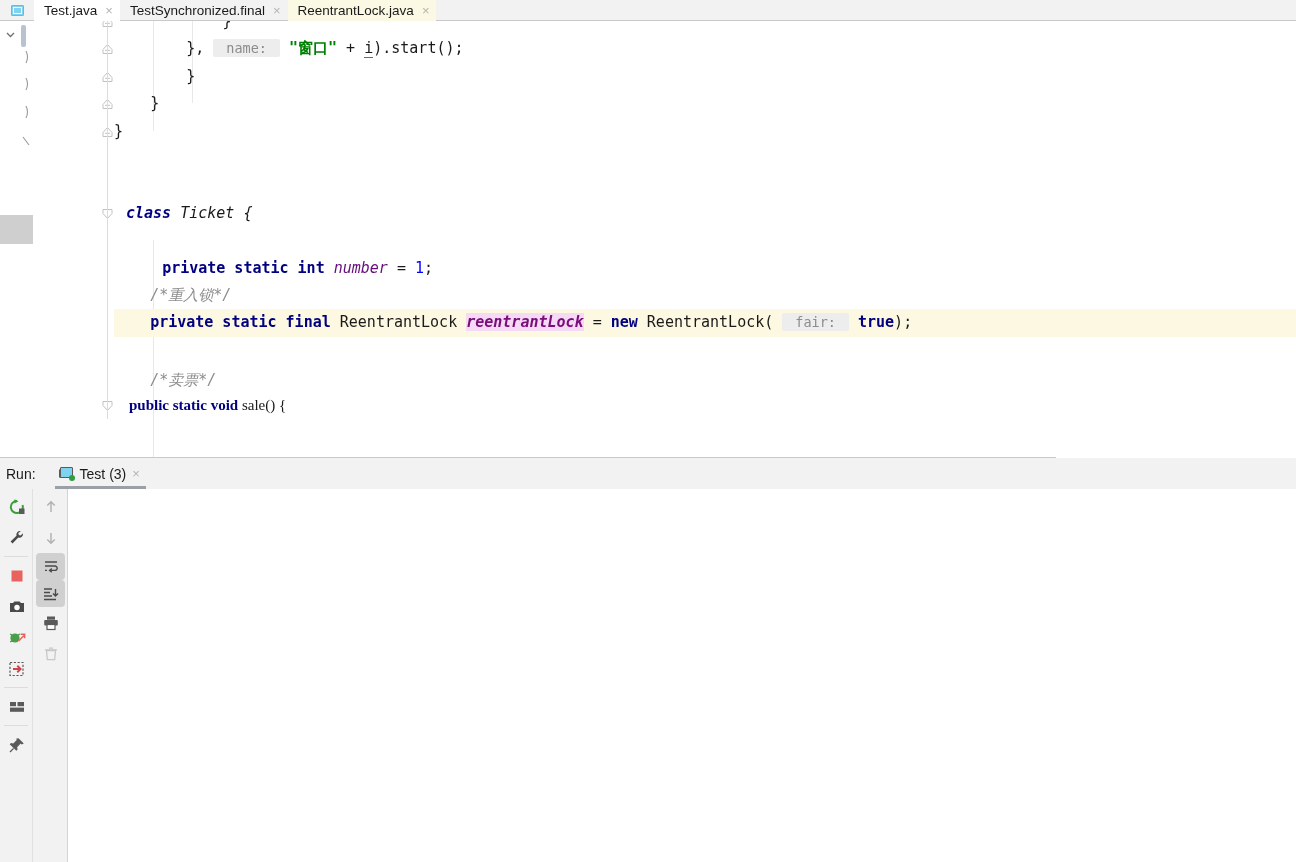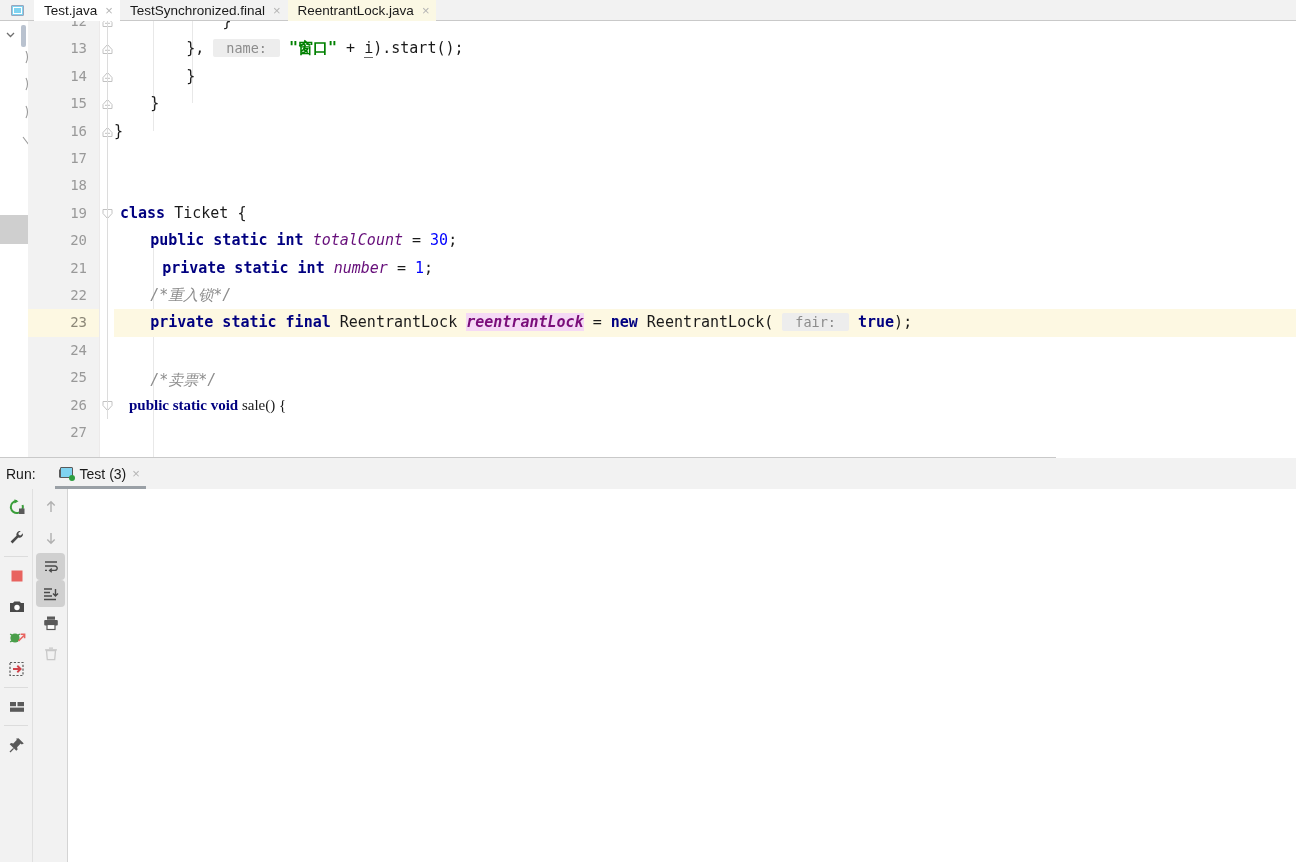--- a/index.html
+++ b/index.html
@@ -188,39 +188,20 @@
         <svg width="10" height="100" viewBox="0 0 10 100">
           <path d="M5 0 q3 6 0 12" fill="none" stroke="#9a9a9a" stroke-width="1.1"></path>
           <path d="M5 27 q3 6 0 12" fill="none" stroke="#9a9a9a" stroke-width="1.1"></path>
           <path d="M5 55 q3 6 0 12" fill="none" stroke="#9a9a9a" stroke-width="1.1"></path>
           <path d="M2 86 l6 8" fill="none" stroke="#9a9a9a" stroke-width="1.1"></path>
         </svg>
       </div>
       <div class="grey-marker"></div>
     </div>
 
-    <div class="gutter" id="gutter">
-        <div class="ln" style="top: -13px; position: absolute; right: 12px; line-height: 27.4px; color: rgb(153, 153, 153);">12</div>
-        <div class="ln" style="top: 14.4px; position: absolute; right: 12px; line-height: 27.4px; color: rgb(153, 153, 153);">13</div>
-        <div class="ln" style="top: 41.8px; position: absolute; right: 12px; line-height: 27.4px; color: rgb(153, 153, 153);">14</div>
-        <div class="ln" style="top: 69.2px; position: absolute; right: 12px; line-height: 27.4px; color: rgb(153, 153, 153);">15</div>
-        <div class="ln" style="top: 96.6px; position: absolute; right: 12px; line-height: 27.4px; color: rgb(153, 153, 153);">16</div>
-        <div class="ln" style="top: 124px; position: absolute; right: 12px; line-height: 27.4px; color: rgb(153, 153, 153);">17</div>
-        <div class="ln" style="top: 151.4px; position: absolute; right: 12px; line-height: 27.4px; color: rgb(153, 153, 153);">18</div>
-        <div class="ln" style="top: 178.8px; position: absolute; right: 12px; line-height: 27.4px; color: rgb(153, 153, 153);">19</div>
-        <div class="ln" style="top: 206.2px; position: absolute; right: 12px; line-height: 27.4px; color: rgb(153, 153, 153);">20</div>
-        <div class="ln" style="top: 233.6px; position: absolute; right: 12px; line-height: 27.4px; color: rgb(153, 153, 153);">21</div>
-        <div class="ln" style="top: 261px; position: absolute; right: 12px; line-height: 27.4px; color: rgb(153, 153, 153);">22</div>
-        <div class="hl-band" style="top: 288.4px; left: 0px; right: 0px;"></div>
-        <div class="ln hlnum" style="top: 288.4px; position: absolute; right: 12px; line-height: 27.4px; color: rgb(140, 135, 120);">23</div>
-        <div class="ln" style="top: 315.8px; position: absolute; right: 12px; line-height: 27.4px; color: rgb(153, 153, 153);">24</div>
-        <div class="ln" style="top: 343.2px; position: absolute; right: 12px; line-height: 27.4px; color: rgb(153, 153, 153);">25</div>
-        <div class="ln" style="top: 370.6px; position: absolute; right: 12px; line-height: 27.4px; color: rgb(153, 153, 153);">26</div>
-        <div class="ln" style="top: 398px; position: absolute; right: 12px; line-height: 27.4px; color: rgb(153, 153, 153);">27</div>
-      </div>
     <div class="fold-col" id="foldcol">
         <div style="position: absolute; left: 2px; top: -5px; width: 11px; height: 12px;">
           <svg width="11" height="12" viewBox="0 0 11 12">
             <path d="M1 10.5h9v-4L5.5 1.5 1 6.5z" fill="#ffffff" stroke="#c2c2c2" stroke-width="1"></path>
             <path d="M3 7.3h5" stroke="#c2c2c2" stroke-width="1"></path>
           </svg>
         </div>
         <div style="position: absolute; left: 6.5px; top: -13px; width: 1px; height: 27.4px; background: rgb(220, 220, 220);"></div>
         <div style="position: absolute; left: 2px; top: 22.4px; width: 11px; height: 12px;">
           <svg width="11" height="12" viewBox="0 0 11 12">
@@ -276,22 +257,21 @@
       <div class="indent-guide" style="left:39px;top:0;height:110px;"></div>
       <div class="indent-guide" style="left:78px;top:0;height:82px;"></div>
       <div class="indent-guide" style="left:39px;top:219px;height:217px;"></div>
     <div class="codeline" style="top: -13px; left: 0px;"><span>            </span><span class="ident">}</span></div>
         <div class="codeline" style="top: 14.4px; left: 0px;"><span>        </span><span class="ident">},</span><span> </span><span class="hint">name:</span><span> </span><span class="str">"窗口"</span><span class="ident"> + </span><span class="varhl">i</span><span class="ident">).start();</span></div>
         <div class="codeline" style="top: 41.8px; left: 0px;"><span>        </span><span class="ident">}</span></div>
         <div class="codeline" style="top: 69.2px; left: 0px;"><span>    </span><span class="ident">}</span></div>
         <div class="codeline" style="top: 96.6px; left: 0px;"><span class="ident">}</span></div>
         <div class="codeline" style="top: 124px; left: 0px;"></div>
         <div class="codeline" style="top: 151.4px; left: 0px;"></div>
-        <div class="codeline" style="top: 178.8px; left: 6px;"><span class="kw">class</span><span class="ident"> Ticket {</span></div>
-        <div class="codeline" style="top: 206.2px; left: 0px;"><span>    </span><span class="kw">public static int</span><span class="field"> totalCount</span><span class="ident"> = </span><span class="num">30</span><span class="ident">;</span></div>
+        <div class="codeline" style="top: 178.8px; left: 12px; font-style: italic;"><span class="kw">class</span><span class="ident"> Ticket {</span></div>
         <div class="codeline" style="top: 233.6px; left: 12px;"><span>    </span><span class="kw">private static int</span><span class="field"> number</span><span class="ident"> = </span><span class="num">1</span><span class="ident">;</span></div>
         <div class="codeline" style="top: 261px; left: 0px;"><span>    </span><span class="cmt">/*重入锁*/</span></div>
         <div class="hl-band" style="top: 288.4px;"></div>
         <div class="codeline" style="top: 288.4px; left: 0px;"><span>    </span><span class="kw">private static final</span><span class="ident"> ReentrantLock </span><span class="fieldhl">reentrantLock</span><span class="ident"> = </span><span class="kw">new</span><span class="ident"> ReentrantLock( </span><span class="hint">fair:</span><span class="kw"> true</span><span class="ident">);</span></div>
         <div class="codeline" style="top: 315.8px; left: 0px;"></div>
         <div class="codeline" style="top: 346px; left: 0px;"><span>    </span><span class="cmt">/*卖票*/</span></div>
         <div class="codeline" style="top: 370.6px; left: 0px; font-family: Liberation Serif, serif;"><span>    </span><span class="kw">public static void</span><span class="ident"> sale() {</span></div>
         <div class="codeline" style="top: 398px; left: 0px;"></div>
       </div>
   </div>

